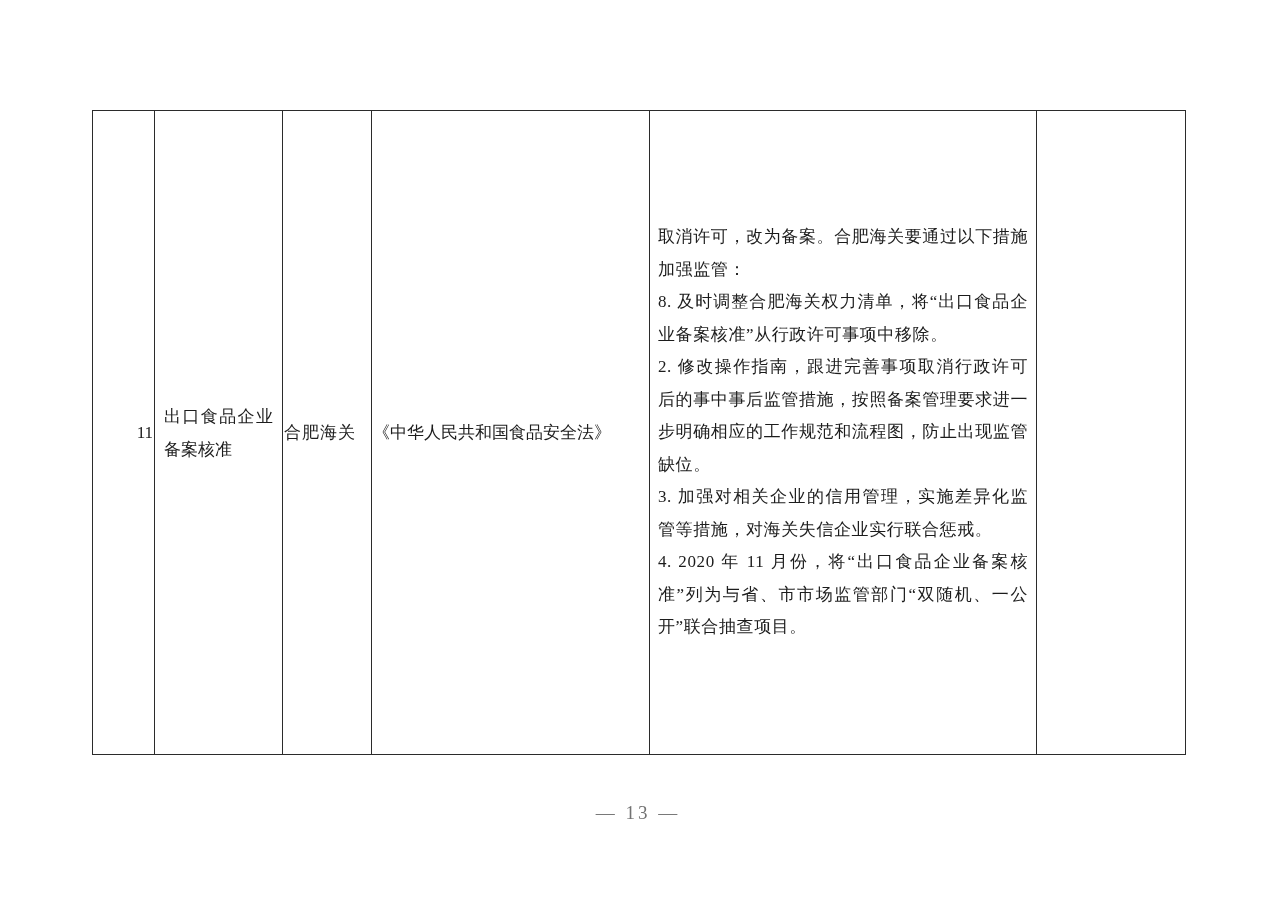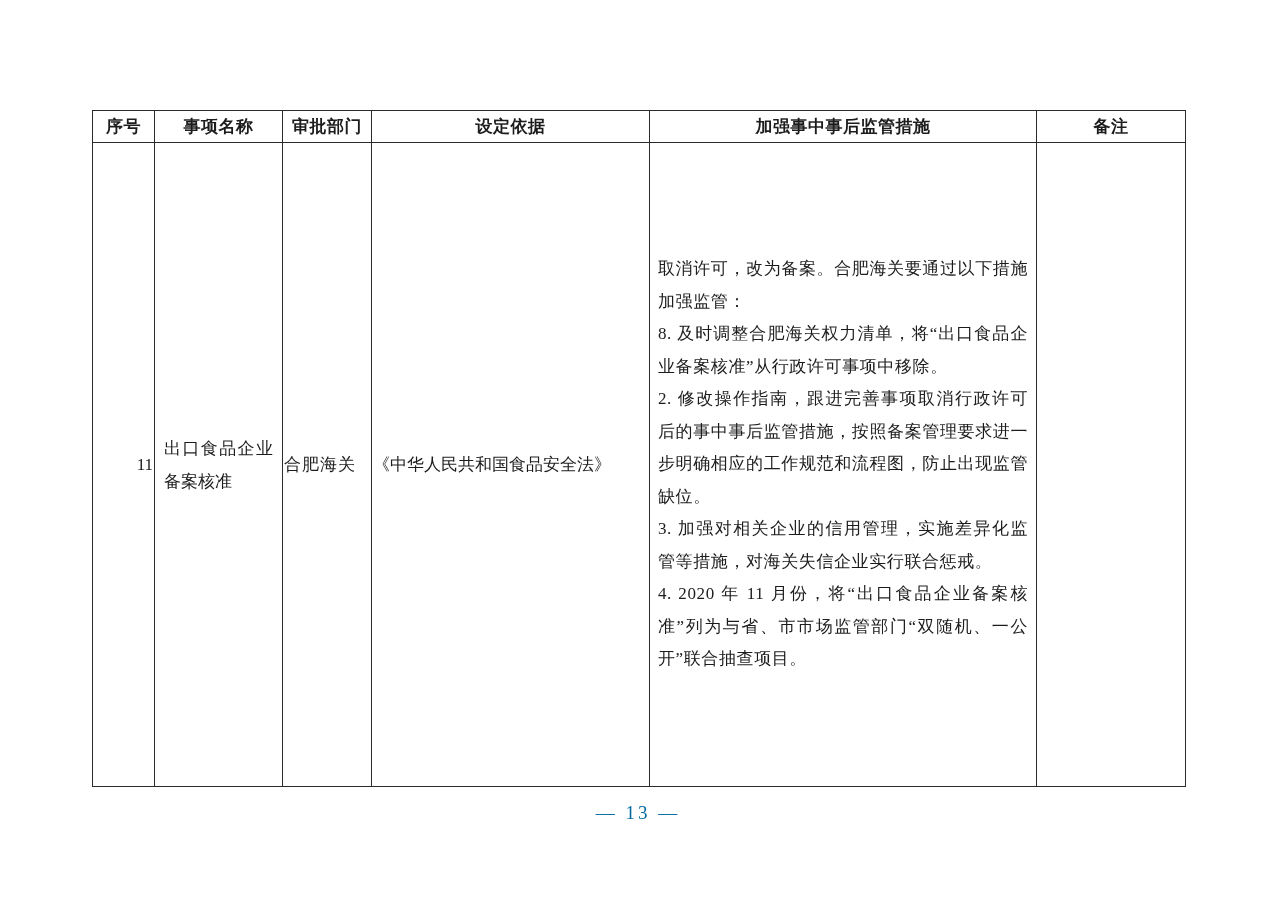--- a/index.html
+++ b/index.html
@@ -78,46 +78,38 @@
   }
   td.c-remarks { }
   .page-number {
     position: absolute;
     top: 802px;
     left: 0;
     width: 1276px;
     text-align: center;
     font-size: 19px;
     letter-spacing: 3px;
-    color: #0369a1;
+    color: #737373;
   }
 </style>
 </head>
 <body>
 
 <div class="page">
 
   <table class="doc-table">
     <colgroup>
       <col style="width:62px">
       <col style="width:128px">
       <col style="width:89px">
       <col style="width:278px">
       <col style="width:387px">
       <col style="width:149px">
     </colgroup>
     <tbody>
-        <tr class="header-row">
-      <th>序号</th>
-      <th>事项名称</th>
-      <th>审批部门</th>
-      <th>设定依据</th>
-      <th>加强事中事后监管措施</th>
-      <th>备注</th>
-    </tr>
     <tr class="body-row">
       <td class="c-index">11</td>
       <td class="c-name">出口食品企业备案核准</td>
       <td class="c-dept">合肥海关</td>
       <td class="c-basis">《中华人民共和国食品安全法》</td>
       <td class="c-measures">
         <p>取消许可，改为备案。合肥海关要通过以下措施加强监管：</p>
         <p>8. 及时调整合肥海关权力清单，将“出口食品企业备案核准”从行政许可事项中移除。</p>
         <p>2. 修改操作指南，跟进完善事项取消行政许可后的事中事后监管措施，按照备案管理要求进一步明确相应的工作规范和流程图，防止出现监管缺位。</p>
         <p>3. 加强对相关企业的信用管理，实施差异化监管等措施，对海关失信企业实行联合惩戒。</p>

